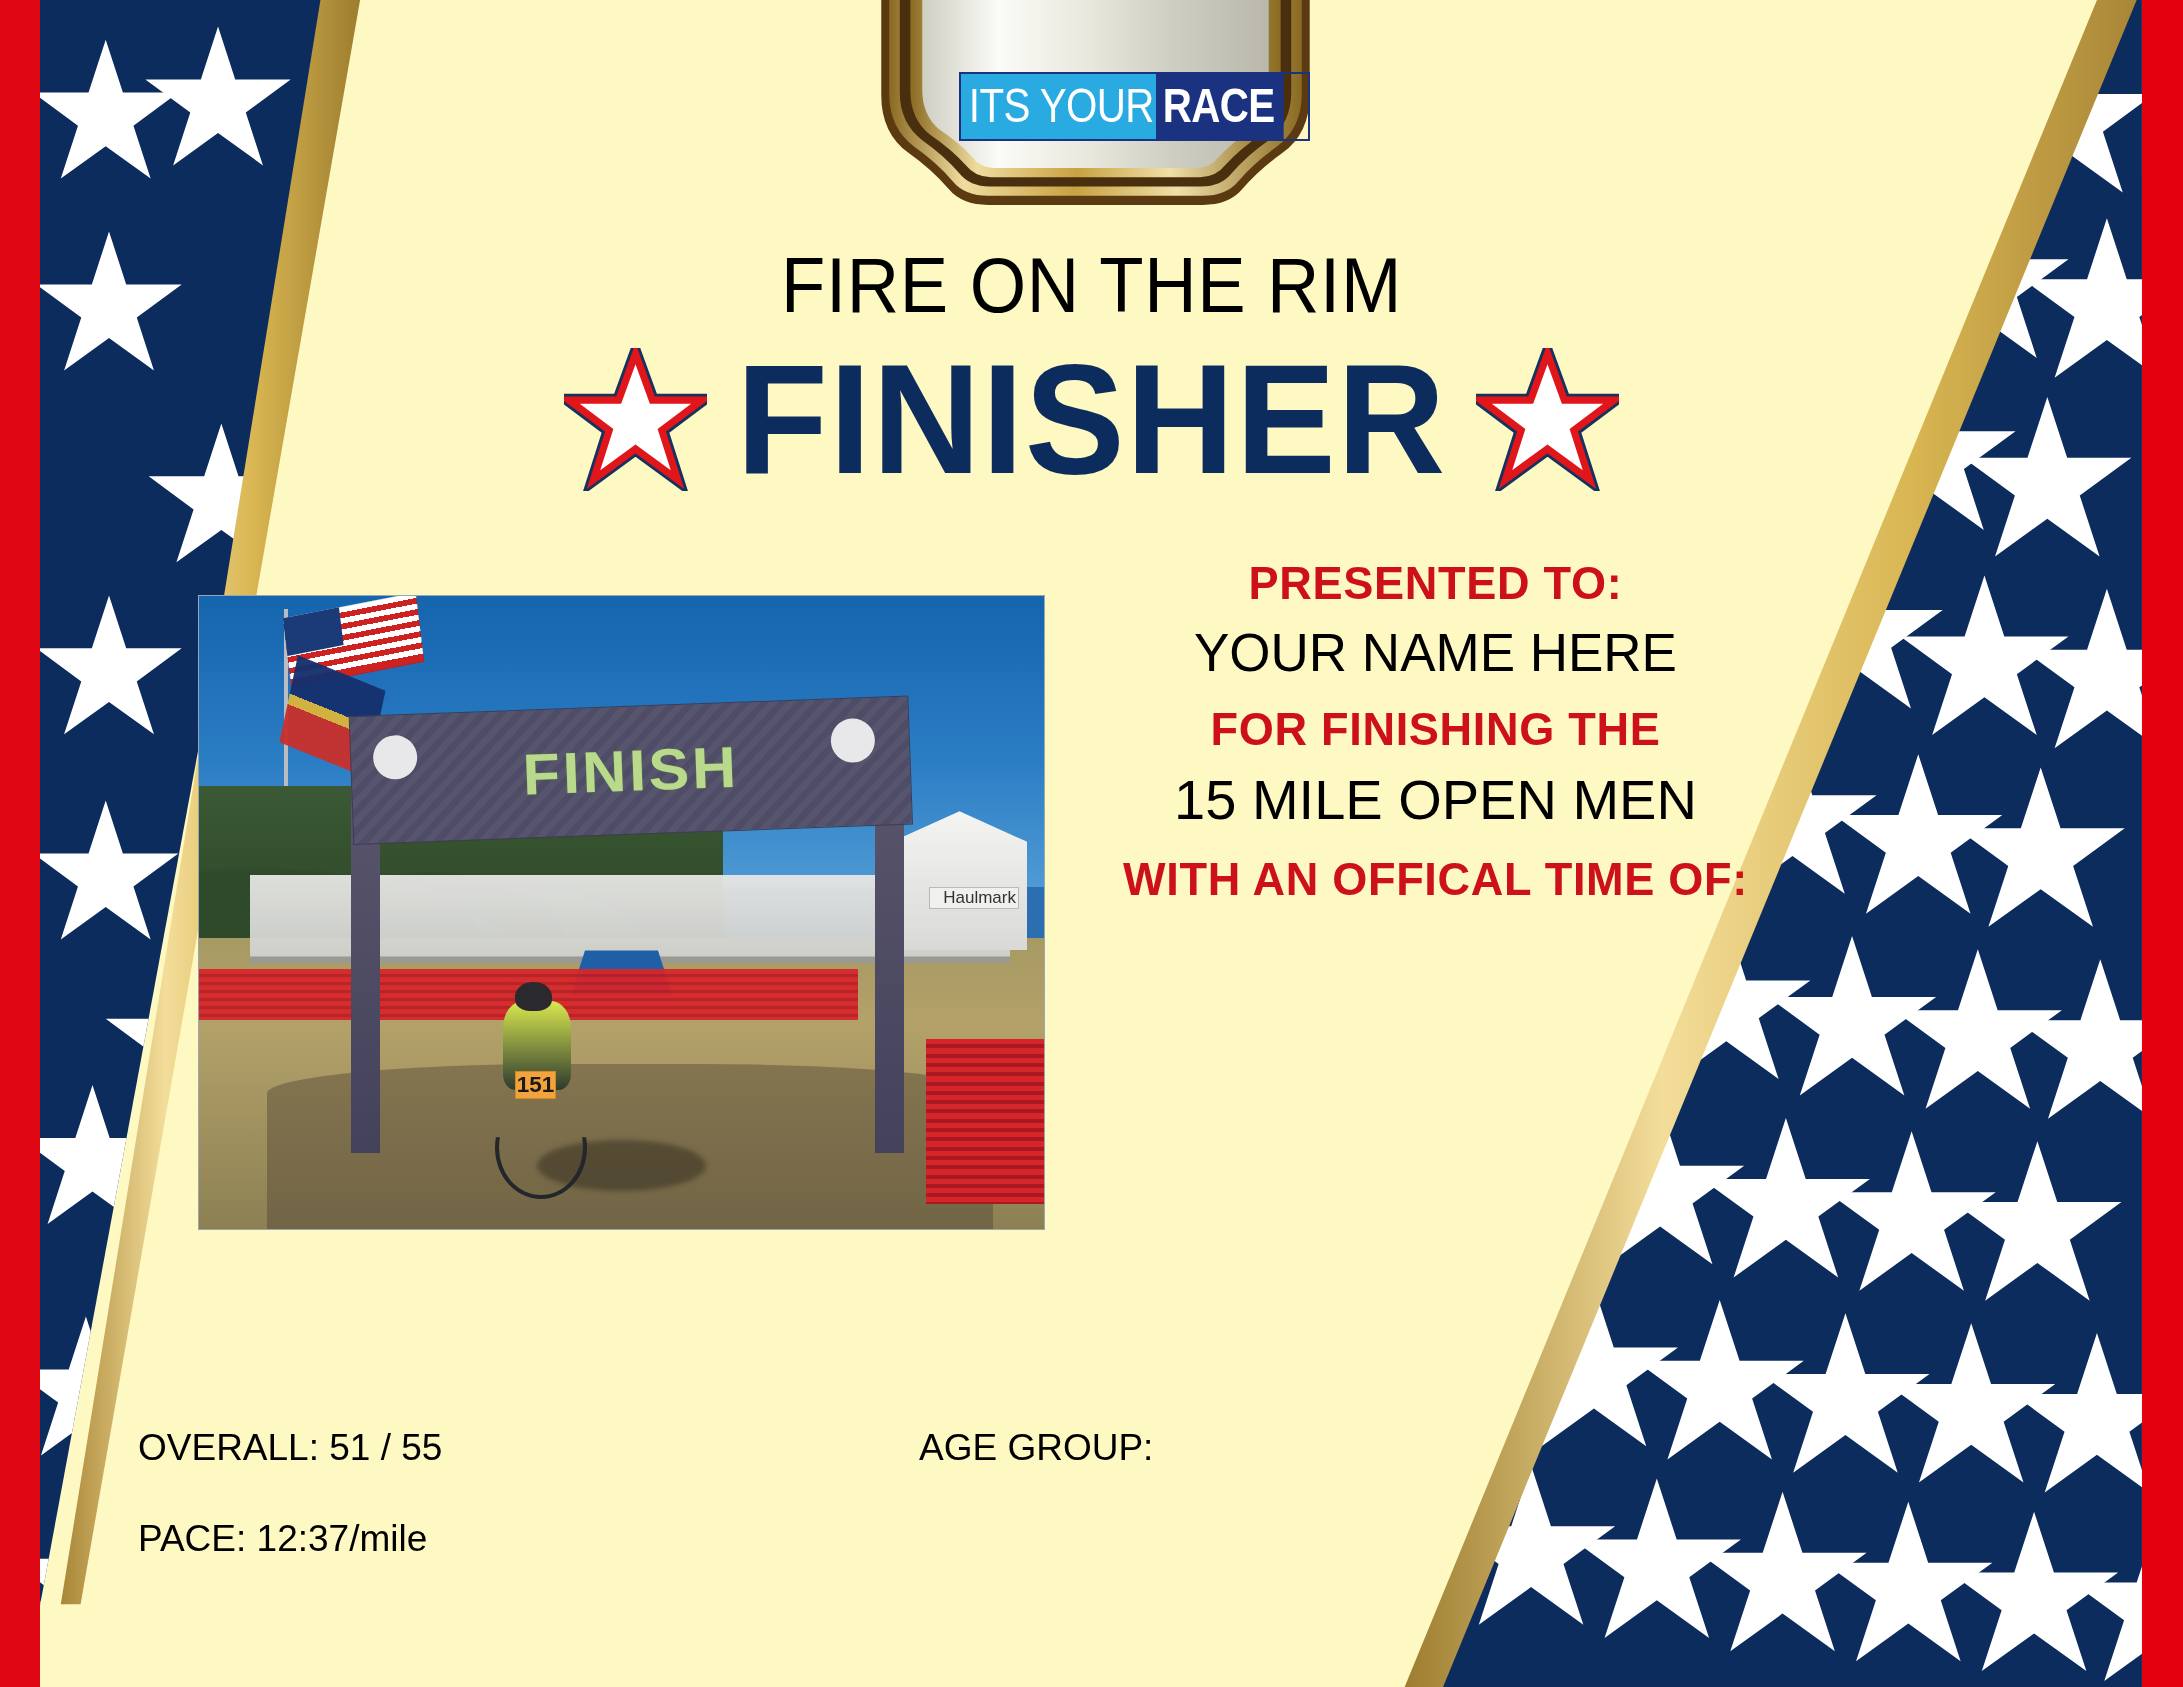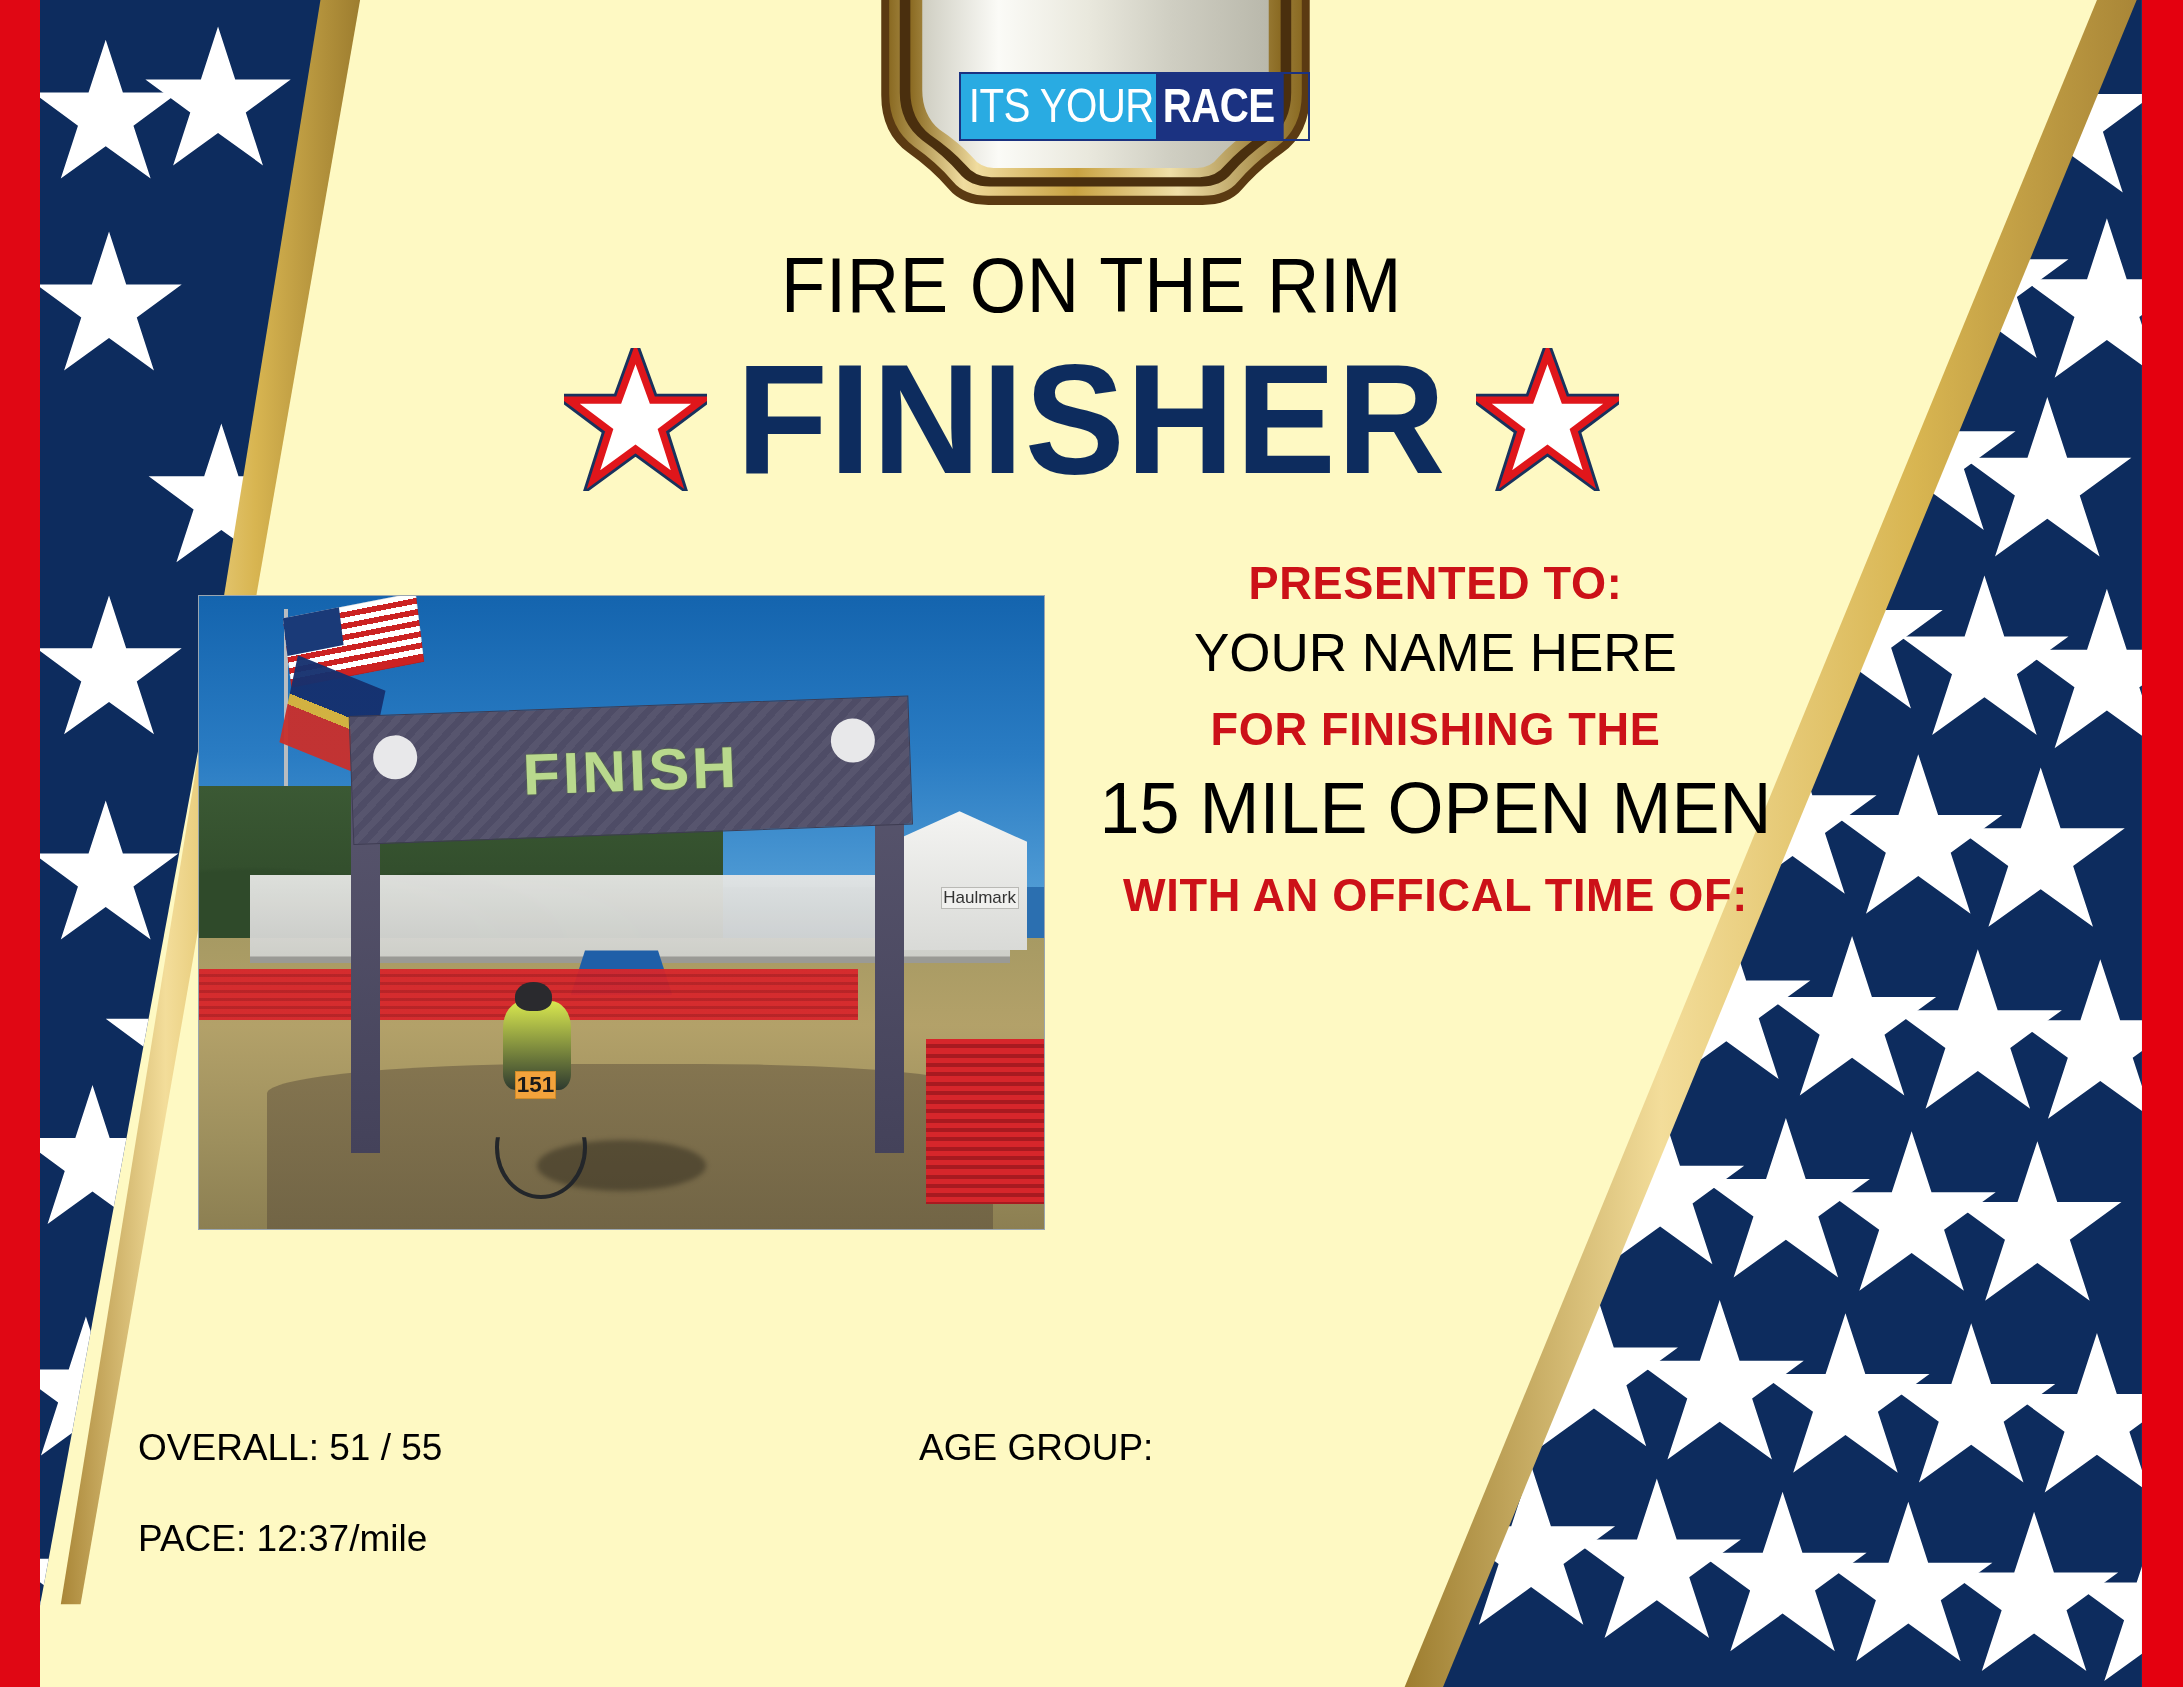--- a/index.html
+++ b/index.html
@@ -138,33 +138,33 @@
   #photo .bib{position:absolute;left:37.4%;top:75%;width:4.6%;height:4.2%;
     background:#f2a33c;border:0.7px solid #d08b28;color:#1a1a1a;font-size:22.5px;
     display:flex;align-items:center;justify-content:center;font-weight:bold;}
   #photo .bike{position:absolute;left:35%;top:79%;width:10%;height:15%;
     border:4.6px solid #23262a;border-radius:50%;
     clip-path:polygon(0 40%,100% 40%,100% 100%,0 100%);}
   #photo .shadow{position:absolute;left:40%;top:86%;width:20%;height:8%;
     background:rgba(40,35,25,.45);border-radius:50%;filter:blur(2.6px);}
   #photo .haulmark{position:absolute;right:3%;top:46%;width:9%;height:3.2%;
     background:#f0f0ee;border:0.7px solid #b9b9b5;color:#333;font-size:17px;
-    display:flex;align-items:center;justify-content:center;}
+    display:flex;align-items:center;justify-content:center;padding-left:12px;}
 
   
   #details{
     position:absolute;left:1085px;top:560px;width:701px;
     text-align:center;
   }
   #details .lbl-red{color:#cc1118;font-size:46px;font-weight:bold;line-height:1;
     letter-spacing:0.7px;margin:0 0 20px 0;transform:scaleX(.98);}
   #details .val-black{color:#000;font-size:53px;font-weight:normal;line-height:1;
     margin:0 0 26.5px 0;}
   #details .val-plain{color:#000;font-size:58px;font-weight:normal;line-height:1;margin:0;}
-  #details .val-course{color:#000;font-size:72px;font-weight:normal;line-height:1;
+  #details .val-course{color:#000;font-size:56px;font-weight:normal;line-height:1;
     margin:0 0 28px 0;}
 
   
   #stats{
     position:absolute;left:138px;top:1429px;width:1257px;
     display:grid;grid-template-columns:781px 1fr;row-gap:54px;
   }
   #stats .stat{font-size:37px;font-weight:normal;color:#000;line-height:1;white-space:nowrap;}
 </style>
 </head>

